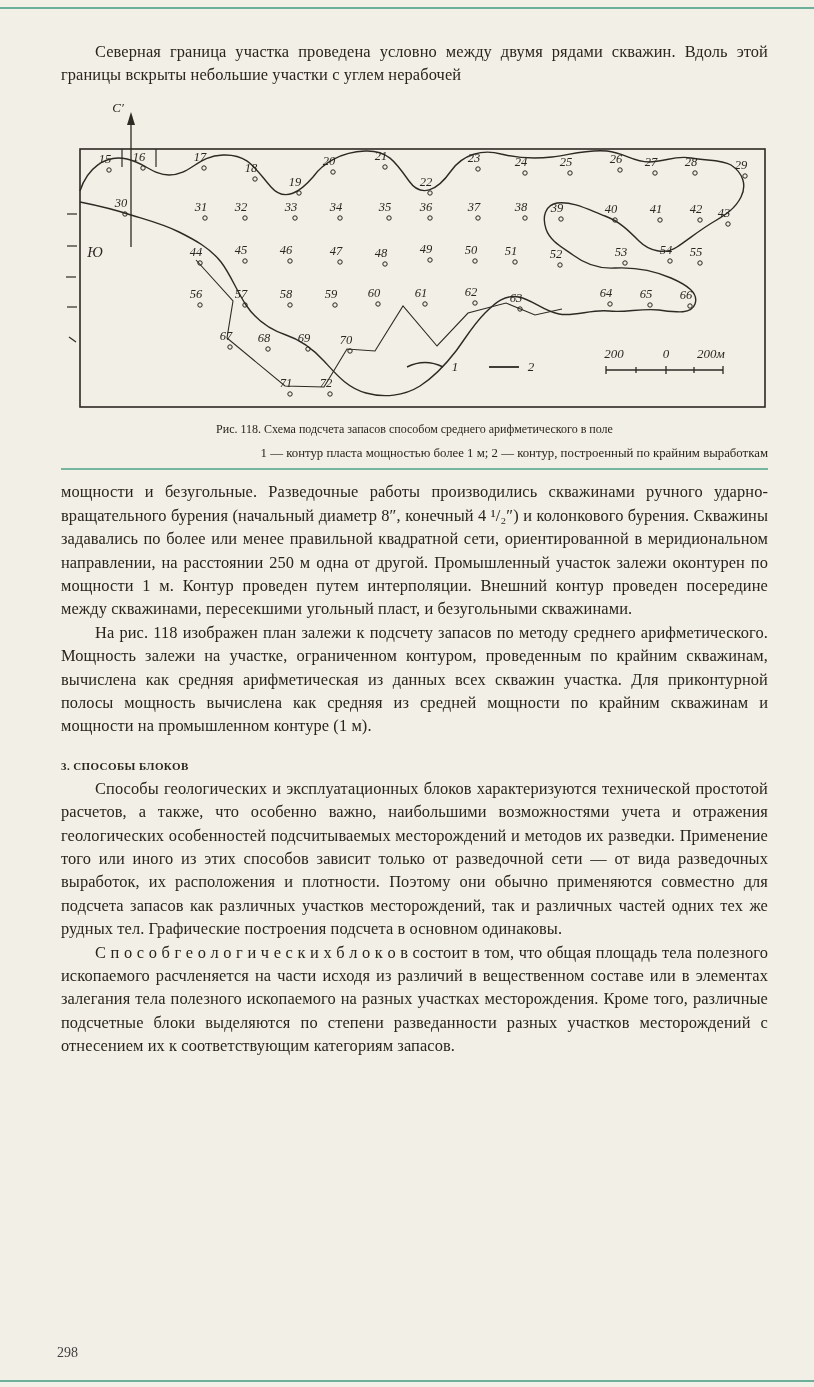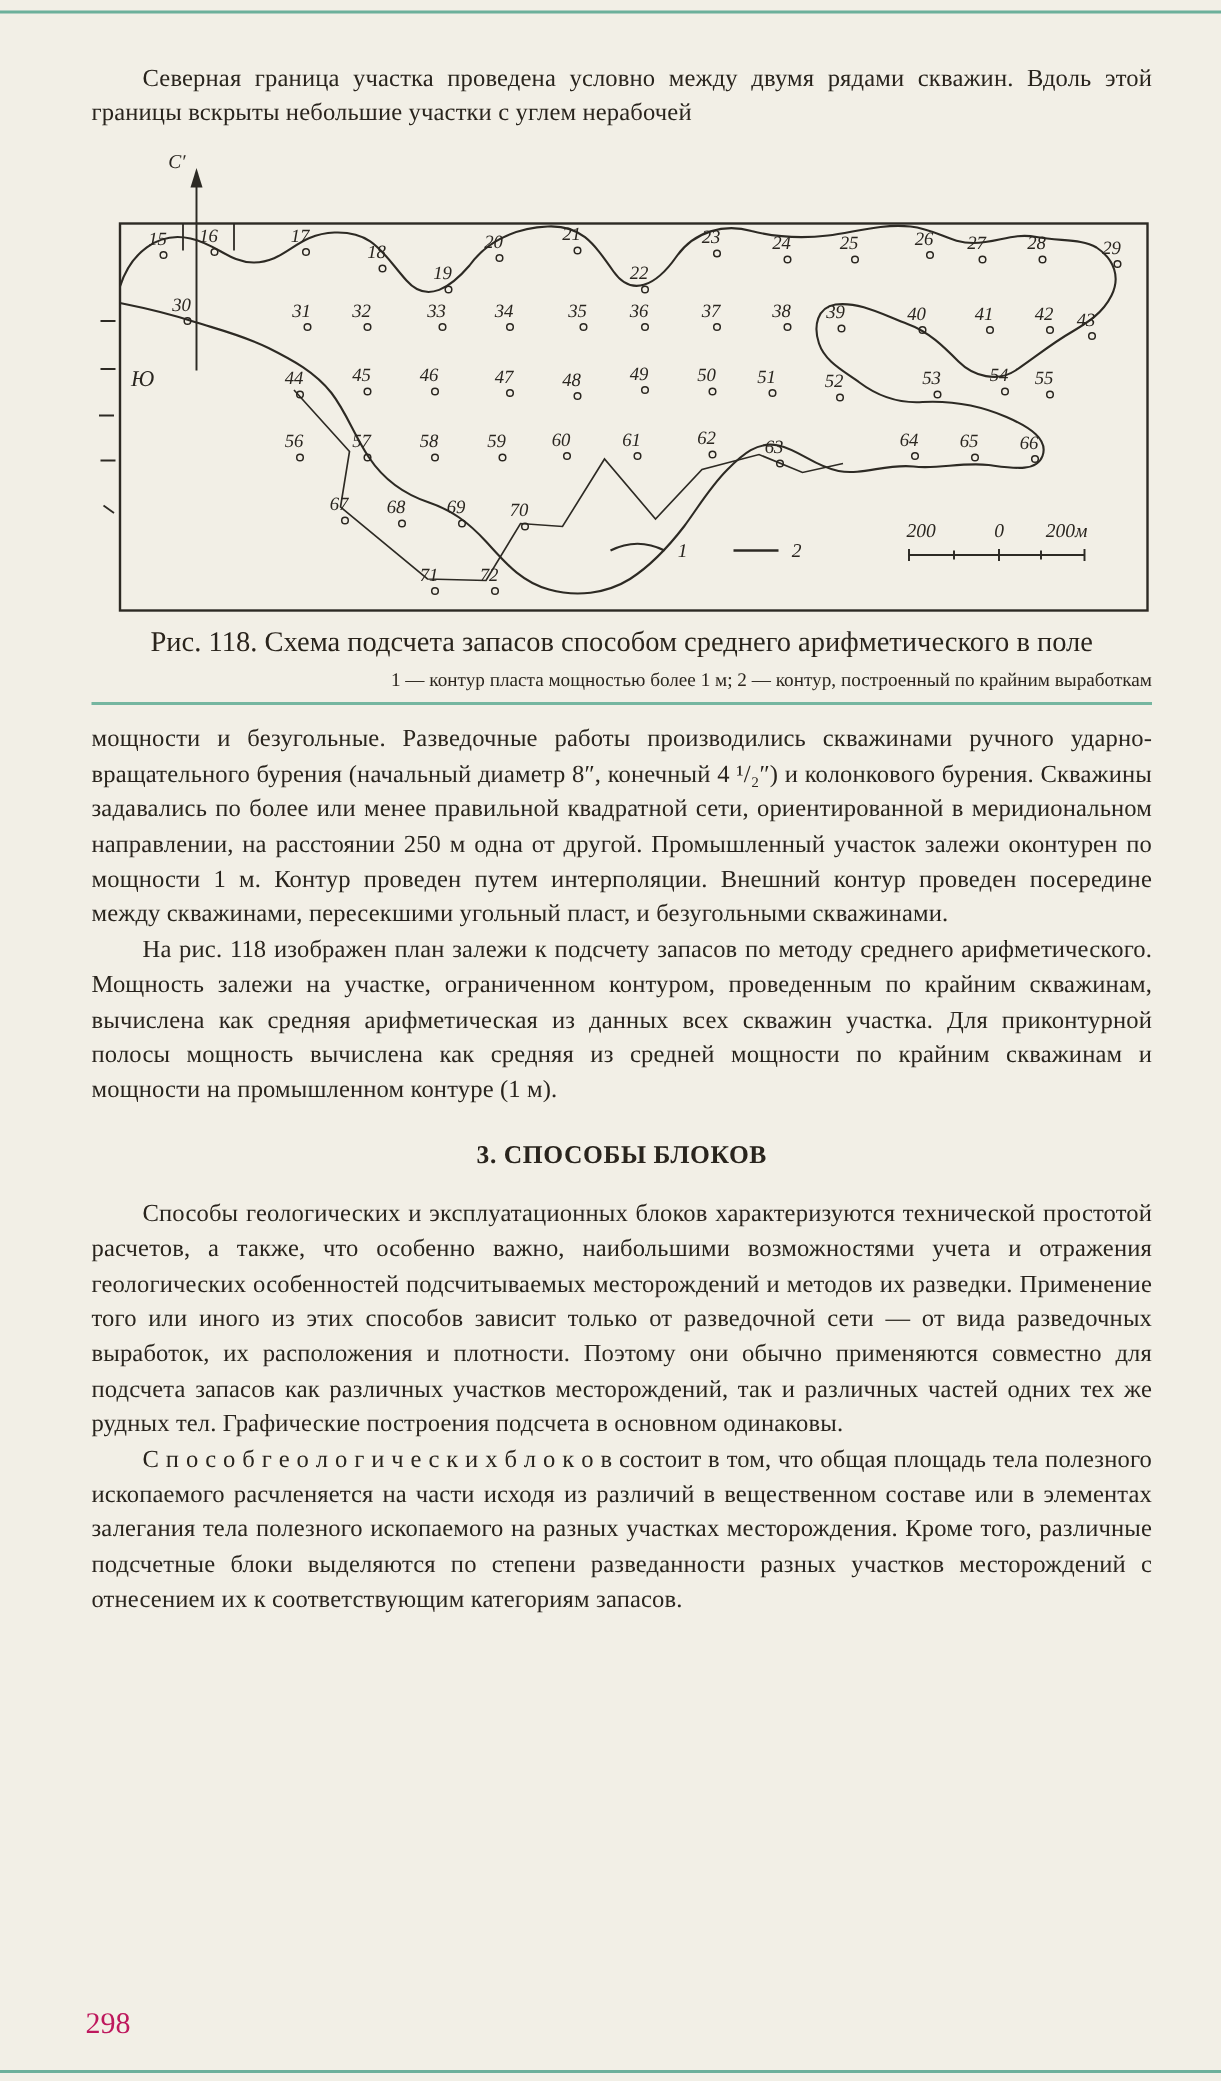--- a/index.html
+++ b/index.html
@@ -26,44 +26,44 @@
   p.indent { text-indent: 34px; }
   .figure { margin: 12px 0 10px; }
   svg.map { display: block; margin-left: 4px; }
   .map-ink { stroke: #2d2a24; fill: none; }
   .bh-label { font: italic 12.5px "Liberation Serif", serif; fill: #2a2620; text-anchor: middle; }
   .bh-circle { fill: none; stroke: #2a2620; stroke-width: 1; }
   .map-text { font: italic 13px "Liberation Serif", serif; fill: #2a2620; }
   .map-text.big { font-size: 15px; }
   .caption {
     text-align: center;
-    font-size: 19px;
+    font-size: 12px;
     line-height: 18.5px;
     margin-top: 6px;
     color: #2a241c;
   }
   .figlegend {
     text-align: right;
     font-size: 12.8px;
     line-height: 16px;
     margin-top: 7px;
     padding-bottom: 7px;
     border-bottom: 2px solid rgba(51, 150, 123, .65);
     color: #2a241c;
   }
   .section {
-    text-align: center;
+    text-align: left;
     font-weight: bold;
-    font-size: 17px;
-    margin: 22px 0 17px;
+    font-size: 11px;
+    margin: 22px 0 5px;
     letter-spacing: .4px;
   }
   .pagenum {
     position: absolute; left: 57px; bottom: 26px;
-    font-size: 20px; color: #be185d;
+    font-size: 14px; color: #404040;
   }
 </style>
 </head>
 <body>
 
 <div class="rule top"></div>
 
 <div class="content">
 
   <p class="para indent">Северная граница участка проведена условно между двумя рядами скважин. Вдоль этой границы вскрыты небольшие участки с углем нерабочей</p>

